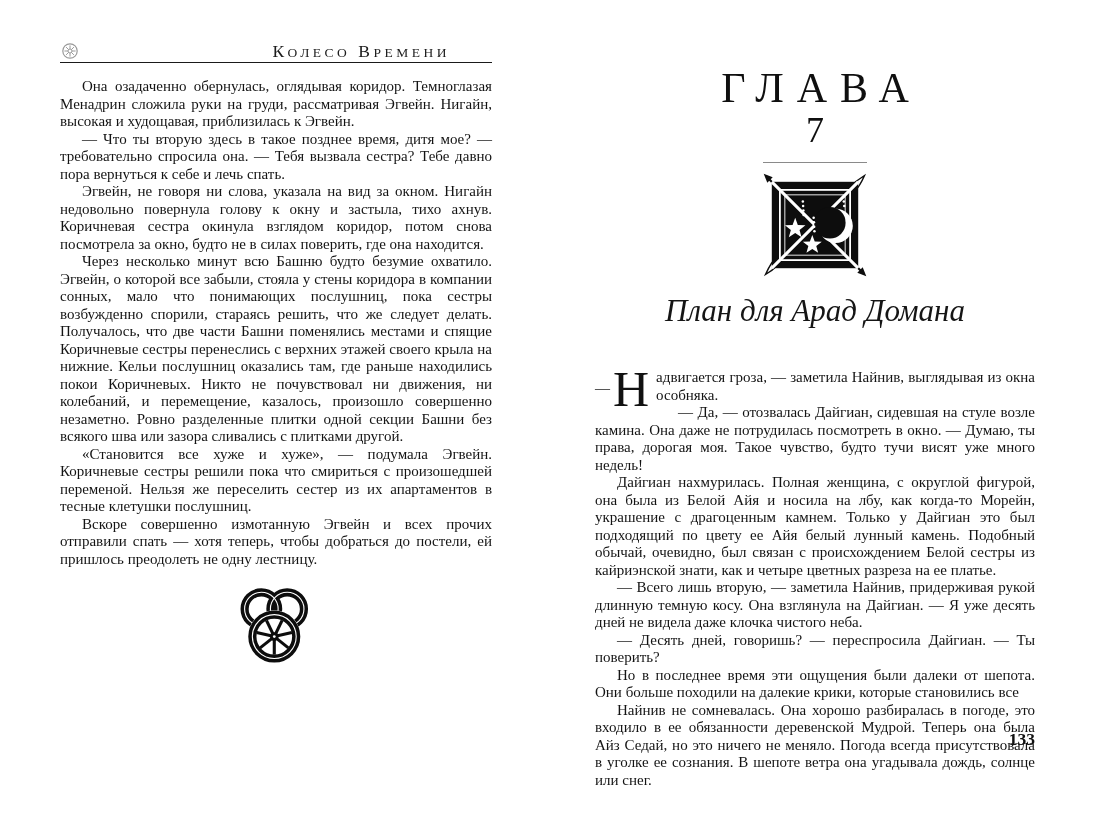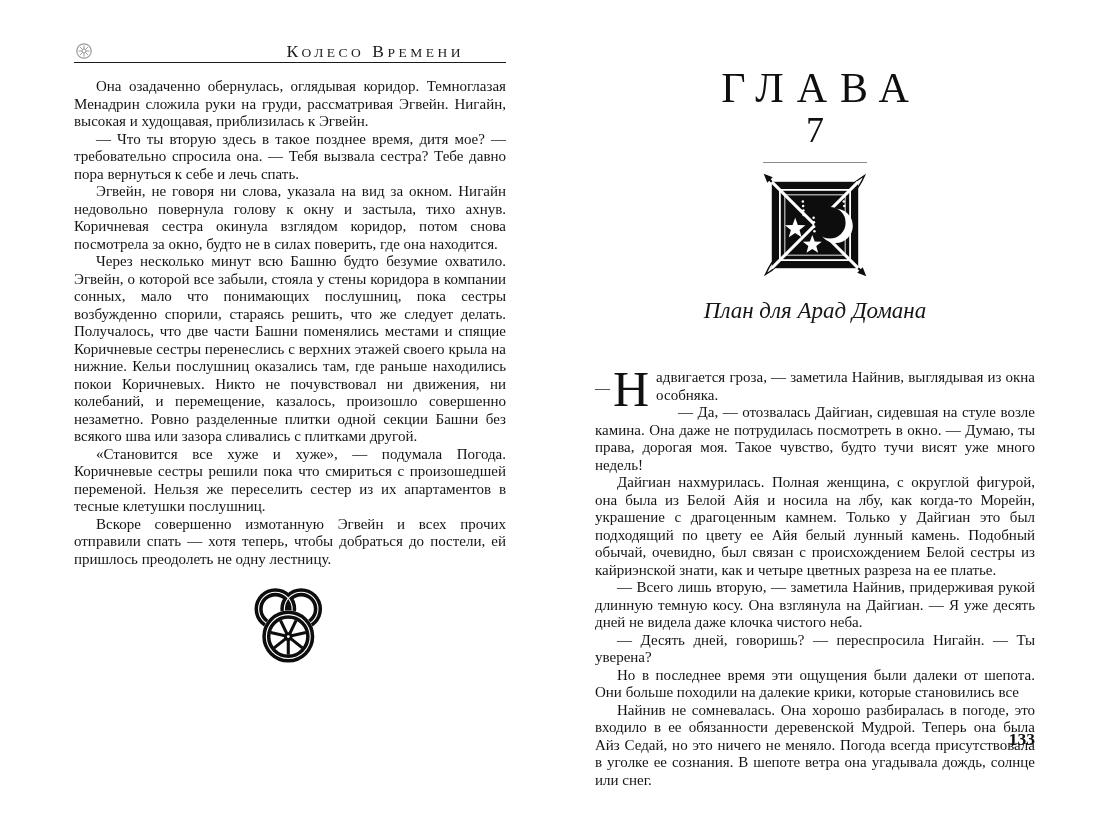--- a/index.html
+++ b/index.html
@@ -2,21 +2,21 @@
 <html lang="ru"><head>
 <meta charset="utf-8">
 <style>
   html,body{margin:0;padding:0;}
   body{
     width:1100px;height:825px;position:relative;overflow:hidden;
     background:#ffffff;color:#111;
     font-family:"Liberation Serif","DejaVu Serif",serif;
   }
   .page{position:absolute;top:40px;}
-  .page-left{left:74px;width:432px;}
+  .page-left{left:60px;width:432px;}
   .page-right{left:595px;width:440px;}
 
   
   .running-head{position:relative;height:22px;border-bottom:1.5px solid #1a1a1a;margin-bottom:15px;}
   .rh-icon{position:absolute;left:1px;top:2px;width:18px;height:18px;}
   .rh-title{position:absolute;right:42px;top:1px;white-space:nowrap;color:#1c1c1c;}
   .rh-word{display:inline-block;text-transform:uppercase;font-size:13.5px;letter-spacing:3.5px;margin-left:8px;}
   .rh-word::first-letter{font-size:17.5px;}
 
   
@@ -32,21 +32,21 @@
 
   
   .chapter-head{text-align:center;}
   .chapter-label{
     margin-top:28px;font-size:42px;line-height:40px;
     letter-spacing:13px;text-indent:13px;color:#0f0f0f;
   }
   .chapter-number{margin-top:2px;font-size:36px;line-height:40px;color:#0f0f0f;}
   .chapter-rule{width:104px;height:1px;background:#8a8a8a;margin:12px auto 8px;}
   .chapter-icon{display:inline-block;width:108px;height:108px;}
-  .chapter-title{margin-top:14px;font-style:italic;font-size:23px;line-height:28px;color:#151515;}
+  .chapter-title{margin-top:14px;font-style:italic;font-size:31px;line-height:28px;color:#151515;}
 
   .page-right .body-text{margin-top:44px;}
 
   
   .dropcap-wrap{
     float:left;display:flex;align-items:center;
     height:37px;margin:1px 7px 0 0;
   }
   .dropcap-dash{font-size:15px;margin-right:3px;color:#141414;}
   .dropcap-letter{font-size:50px;line-height:36px;color:#111;}
@@ -75,21 +75,21 @@
       </svg>
     </span>
     <span class="rh-title"><span class="rh-word">Колесо</span><span class="rh-word">Времени</span></span>
   </div>
 
   <div class="body-text">
     <p>Она озадаченно обернулась, оглядывая коридор. Темноглазая Менадрин сложила руки на груди, рассматривая Эгвейн. Нигайн, высокая и худощавая, приблизилась к Эгвейн.</p>
     <p>— Что ты вторую здесь в такое позднее время, дитя мое? — требовательно спросила она. — Тебя вызвала сестра? Тебе давно пора вернуться к себе и лечь спать.</p>
     <p>Эгвейн, не говоря ни слова, указала на вид за окном. Нигайн недовольно повернула голову к окну и застыла, тихо ахнув. Коричневая сестра окинула взглядом коридор, потом снова посмотрела за окно, будто не в силах поверить, где она находится.</p>
     <p>Через несколько минут всю Башню будто безумие охватило. Эгвейн, о которой все забыли, стояла у стены коридора в компании сонных, мало что понимающих послушниц, пока сестры возбужденно спорили, стараясь решить, что же следует делать. Получалось, что две части Башни поменялись местами и спящие Коричневые сестры перенеслись с верхних этажей своего крыла на нижние. Кельи послушниц оказались там, где раньше находились покои Коричневых. Никто не почувствовал ни движения, ни колебаний, и перемещение, казалось, произошло совершенно незаметно. Ровно разделенные плитки одной секции Башни без всякого шва или зазора сливались с плитками другой.</p>
-    <p>«Становится все хуже и хуже», — подумала Погода. Коричневые сестры решили пока что смириться с произошедшей переменой. Нельзя же переселить сестер из их апартаментов в тесные клетушки послушниц.</p>
+    <p>«Становится все хуже и хуже», — подумала Эгвейн. Коричневые сестры решили пока что смириться с произошедшей переменой. Нельзя же переселить сестер из их апартаментов в тесные клетушки послушниц.</p>
     <p>Вскоре совершенно измотанную Эгвейн и всех прочих отправили спать — хотя теперь, чтобы добраться до постели, ей пришлось преодолеть не одну лестницу.</p>
   </div>
 
   <span class="end-ornament">
     <svg width="86" height="88" viewBox="0 0 100 100">
 
       <circle cx="33" cy="28" r="19.5" fill="none" stroke="#0d0d0d" stroke-width="9.5"></circle>
       <circle cx="63" cy="28" r="19.5" fill="none" stroke="#0d0d0d" stroke-width="9.5"></circle>
       <circle cx="33" cy="28" r="19.5" fill="none" stroke="#ffffff" stroke-width="1.3"></circle>
       <circle cx="63" cy="28" r="19.5" fill="none" stroke="#ffffff" stroke-width="1.3"></circle>
@@ -160,19 +160,19 @@
   </div>
 
   <div class="body-text">
     <p class="no-indent"><span class="dropcap-wrap">
           <span class="dropcap-dash">—</span>
           <span class="dropcap-letter">Н</span>
         </span><span>адвигается гроза, — заметила Найнив, выглядывая из окна особняка.</span></p>
     <p>— Да, — отозвалась Дайгиан, сидевшая на стуле возле камина. Она даже не потрудилась посмотреть в окно. — Думаю, ты права, дорогая моя. Такое чувство, будто тучи висят уже много недель!</p>
     <p>Дайгиан нахмурилась. Полная женщина, с округлой фигурой, она была из Белой Айя и носила на лбу, как когда-то Морейн, украшение с драгоценным камнем. Только у Дайгиан это был подходящий по цвету ее Айя белый лунный камень. Подобный обычай, очевидно, был связан с происхождением Белой сестры из кайриэнской знати, как и четыре цветных разреза на ее платье.</p>
     <p>— Всего лишь вторую, — заметила Найнив, придерживая рукой длинную темную косу. Она взглянула на Дайгиан. — Я уже десять дней не видела даже клочка чистого неба.</p>
-    <p>— Десять дней, говоришь? — переспросила Нигайн. — Ты уверена?</p>
+    <p>— Десять дней, говоришь? — переспросила Дайгиан. — Ты поверить?</p>
     <p>Но в последнее время эти ощущения были далеки от шепота. Они больше походили на далекие крики, которые становились все</p>
     <p>Найнив не сомневалась. Она хорошо разбиралась в погоде, это входило в ее обязанности деревенской Мудрой. Теперь она была Айз Седай, но это ничего не меняло. Погода всегда присутствовала в уголке ее сознания. В шепоте ветра она угадывала дождь, солнце или снег.</p>
   </div>
 </div>
 
 <div class="page-number">133</div>
 
 </body></html>

